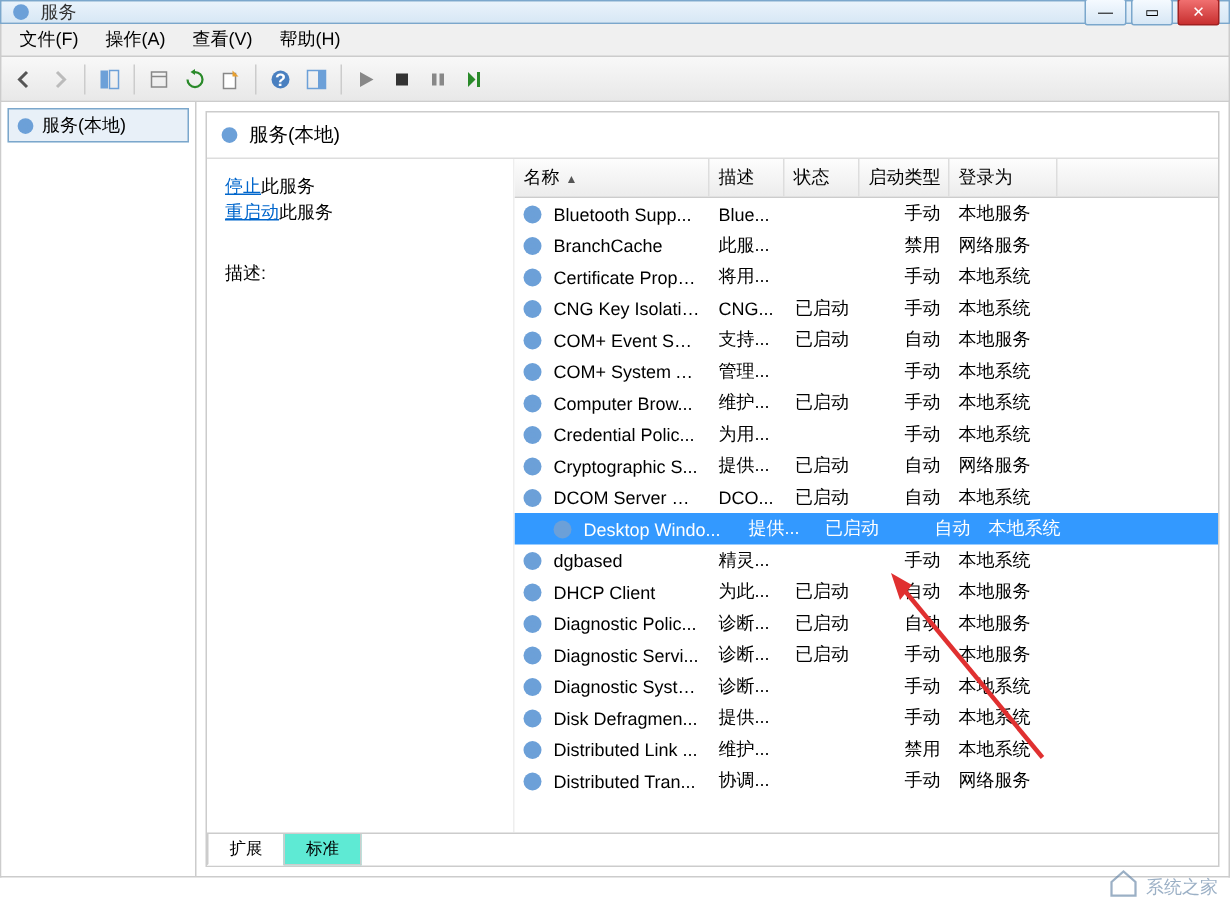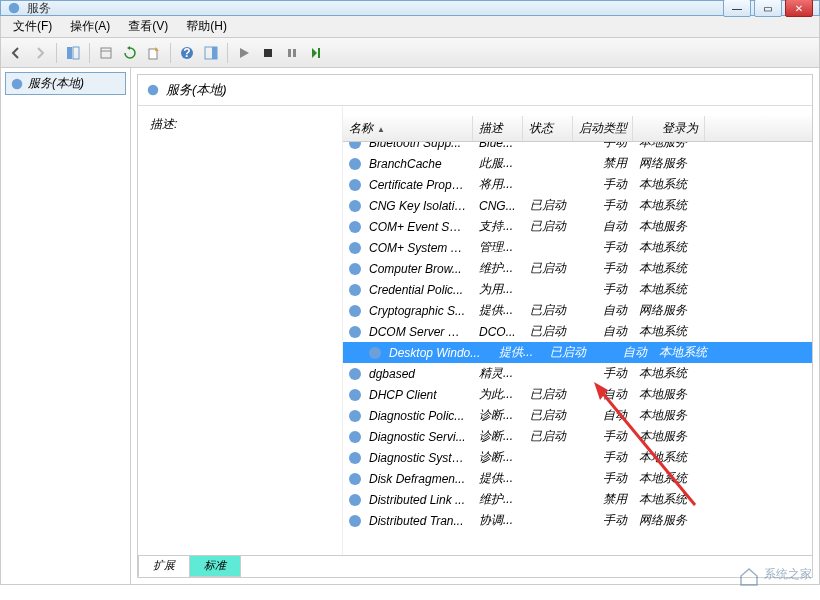--- a/index.html
+++ b/index.html
@@ -16,62 +16,62 @@
 
 .menubar { height: 22px; background: #f0f0f0; border: 1px solid #ccc; border-top:none; display:flex; align-items:center; padding: 0 4px; gap: 2px; }
 .menu-item { padding: 2px 8px; cursor:pointer; }
 
 
 .toolbar { height: 30px; background: linear-gradient(#f8f8f8,#e8e8e8); border: 1px solid #ccc; border-top:none; display:flex; align-items:center; padding: 0 4px; gap:2px; }
 .tb-btn { width:22px; height:22px; border:1px solid transparent; display:flex; align-items:center; justify-content:center; cursor:pointer; border-radius:2px; }
 .tb-sep { width:1px; height:20px; background:#ccc; margin:0 3px; }
 
 
-.main { display:flex; height: 517px; border:1px solid #ccc; border-top:none;font-style:italic; }
+.main { display:flex; height: 517px; border:1px solid #ccc; border-top:none; }
 .left-pane { width: 130px; border-right:1px solid #ccc; background:#fff; padding:4px; }
 .tree-item { display:flex; align-items:center; gap:4px; padding:2px 4px; background:#e8f0f8; border:1px solid #7ba7cc; cursor:pointer; }
 
 .right-pane { flex:1; display:flex; flex-direction:column; padding: 6px; }
 .content-wrap { flex:1; border:1px solid #ccc; display:flex; flex-direction:column; overflow:hidden; }
 
 .header-band { padding:6px 8px; display:flex; align-items:center; gap:6px; border-bottom:1px solid #ddd; }
 .header-band .hdr-text { font-size:13px; }
 
 .detail-area { flex:1; display:flex; overflow:hidden; }
 .detail-left { width:205px; padding:10px 12px; border-right:1px solid #eee; }
 .detail-left .svc-name { font-weight:bold; margin-bottom:14px; line-height:1.4; }
 .detail-left .links { margin-bottom:24px; }
 .detail-left .links a { color:#0066cc; text-decoration:underline; cursor:pointer; }
 .detail-left .desc-label { margin-bottom:2px; }
 .detail-left .desc-text { line-height:1.4; }
 
 .list-area { flex:1; overflow:auto; }
-.list-header { display:flex; background:linear-gradient(#fdfdfd,#ececec); border-bottom:1px solid #ccc; position:sticky; top:10px; }
+.list-header { display:flex; background:linear-gradient(#fdfdfd,#ececec); border-bottom:1px solid #ccc; position:sticky; top:0; }
 .list-header .col { padding:4px 6px; border-right:1px solid #ddd; cursor:pointer; white-space:nowrap; overflow:hidden; }
-.col-name { width:130px; } .col-desc { width:50px; } .col-status { width:50px; } .col-startup { width:60px; } .col-logon { width:72px;text-align:right; }
+.col-name { width:130px; } .col-desc { width:50px; } .col-status { width:50px; } .col-startup { width:60px; } .col-logon { width:72px; }
 .sort-ind { font-size:8px; color:#555; margin-left:4px; }
 
 .row { display:flex; align-items:center; height:21px; cursor:pointer; }
 .row.selected { background:#3399ff; color:#fff;padding-left:20px; }
 .row .cell { padding:0 6px; white-space:nowrap; overflow:hidden; text-overflow:ellipsis; }
 .row .ricon { width:16px; height:16px; margin-left:4px; flex-shrink:0; }
 .row .c-name { width:110px; } .row .c-desc { width:50px; } .row .c-status { width:50px;text-align:center; } .row .c-startup { width:60px;text-align:right; } .row .c-logon { width:70px; }
 
 .tabs { display:flex; border-top:1px solid #ccc; height:22px; }
 .tab { padding:2px 14px; border:1px solid #ccc; border-top:none; margin-right:-1px; background:#5eead4; cursor:pointer; font-size:11px; }
 .tab.active { background:#fff; border-bottom-color:#fff; }
 
 
 .gear { width:14px; height:14px; }
 .gear circle { fill:#6ca0d8; }
 
 
 .arrow { position:absolute; pointer-events:none; }
 
-.watermark { position:absolute; right:8px; bottom:12px; opacity:.6; font-size:11px; color:#5a7ca0; display:flex; align-items:flex-start; gap:4px; }
+.watermark { position:absolute; right:8px; bottom:0; opacity:.6; font-size:11px; color:#5a7ca0; display:flex; align-items:flex-end; gap:4px; }
 </style>
 </head>
 <body>
 
 <div class="titlebar">
   <svg class="title-icon gear" viewBox="0 0 16 16">
       <circle cx="8" cy="8" r="6"></circle>
       <circle cx="8" cy="8" r="2" fill="#fff"></circle>
     </svg>
   <span class="title-text">服务</span>
@@ -180,20 +180,24 @@
       <div class="header-band">
         <svg class="gear" viewBox="0 0 16 16">
             <circle cx="8" cy="8" r="6"></circle>
             <circle cx="8" cy="8" r="2" fill="#fff"></circle>
           </svg>
         <span class="hdr-text">服务(本地)</span>
       </div>
 
       <div class="detail-area">
         <div class="detail-left">
+          <div class="links">
+            <a>停止</a><span>此服务</span><br>
+            <a>重启动</a><span>此服务</span>
+          </div>
           <div class="desc-label">描述:</div>
         </div>
 
         <div class="list-area">
           <div class="list-header">
             <div class="col col-name"><span>名称</span><span class="sort-ind">▲</span></div>
             <div class="col col-desc">描述</div>
             <div class="col col-status">状态</div>
             <div class="col col-startup">启动类型</div>
             <div class="col col-logon">登录为</div>

